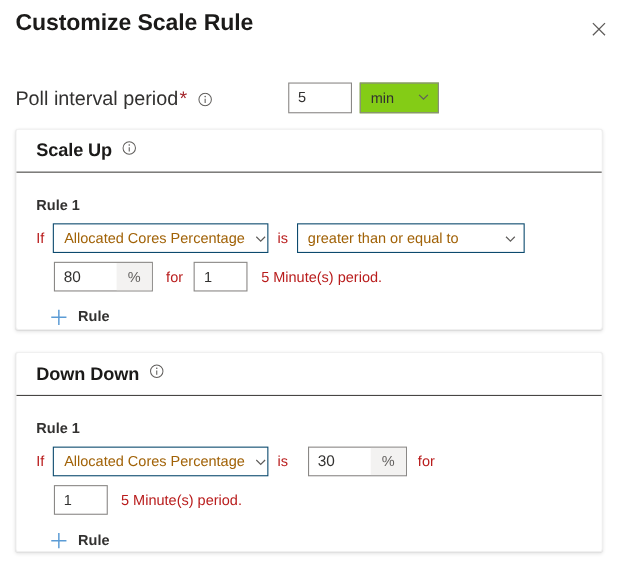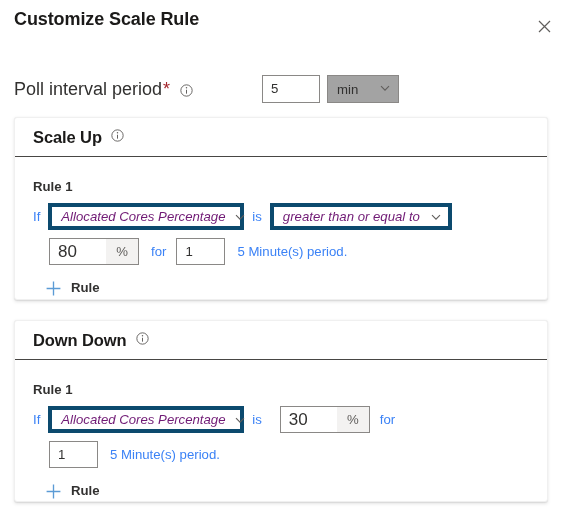--- a/index.html
+++ b/index.html
@@ -11,21 +11,21 @@
     color: #323130;
     overflow: hidden;
   }
 
   .page { position: relative; width: 570px; height: 530px; }
 
   
   .page-title {
     position: absolute;
     left: 14px; top: 9px;
-    font-size: 18px;
+    font-size: 21px;
     font-weight: 600;
     letter-spacing: -0.1px;
     color: #1b1a19;
   }
   .close-btn {
     position: absolute;
     right: 10px; top: 10px;
     width: 32px; height: 32px;
     display: flex; align-items: center; justify-content: center;
     cursor: pointer;
@@ -65,21 +65,21 @@
     color: #323130;
     padding: 0 8px;
     line-height: 26px;
     font-family: "Liberation Sans", sans-serif;
   }
   .poll-unit-box {
     position: absolute;
     left: 313px; top: 0;
     width: 72px; height: 28px;
     border: 1px solid #8a8886;
-    background: #a3a3a3;
+    background: #84cc16;
     display: flex; align-items: center;
     padding: 0 7px 0 9px;
     font-size: 13.2px;
     cursor: pointer;
   }
   .poll-unit-box .txt { flex: 1; color: #323130; }
 
   
   .card {
     position: absolute;
@@ -121,43 +121,42 @@
   .cond-row {
     display: flex;
     align-items: center;
     margin-top: 9px;
     flex-wrap: nowrap;
   }
   .cond-row.second { margin-top: 8px; }
 
   .inline-text {
     font-size: 13.2px;
-    color: #3b82f6;
+    color: #b91c1c;
     white-space: nowrap;
     text-align: right;
   }
 
   .select-box {
     height: 27px;
-    border: 4px solid #0c4a6e;
+    border: 1px solid #0c4a6e;
     background: #fff;
     display: inline-flex;
     align-items: center;
     padding: 0 6px 0 9px;
     font-size: 13.2px;
-    color: #701a75;
+    color: #a16207;
     cursor: pointer;
     white-space: nowrap;
-    font-style: italic;
   }
   .select-box .txt { margin-right: 8px; }
   .select-box .chev { margin-left: auto; display: flex; }
 
   .sel-metric  { width: 196px; }
-  .sel-op-up   { width: 182px; }
+  .sel-op-up   { width: 207px; }
   .sel-op-down { width: 162px; }
 
   .num-input {
     height: 27px;
     border: 1px solid #8a8886;
     background: #fff;
     font-size: 13.2px;
     color: #323130;
     padding: 0 8px;
     line-height: 25px;
@@ -170,21 +169,21 @@
     display: inline-flex;
     align-items: stretch;
     height: 27px;
     border: 1px solid #8a8886;
     background: #fff;
     width: 90px;
     overflow: hidden;
   }
   .pct-group .val {
     flex: 1;
-    font-size: 17px;
+    font-size: 14px;
     color: #323130;
     padding: 0 8px;
     line-height: 25px;
   }
   .pct-group .suffix {
     width: 32px;
     background: #f3f2f1;
     display: flex;
     align-items: center;
     justify-content: center;

